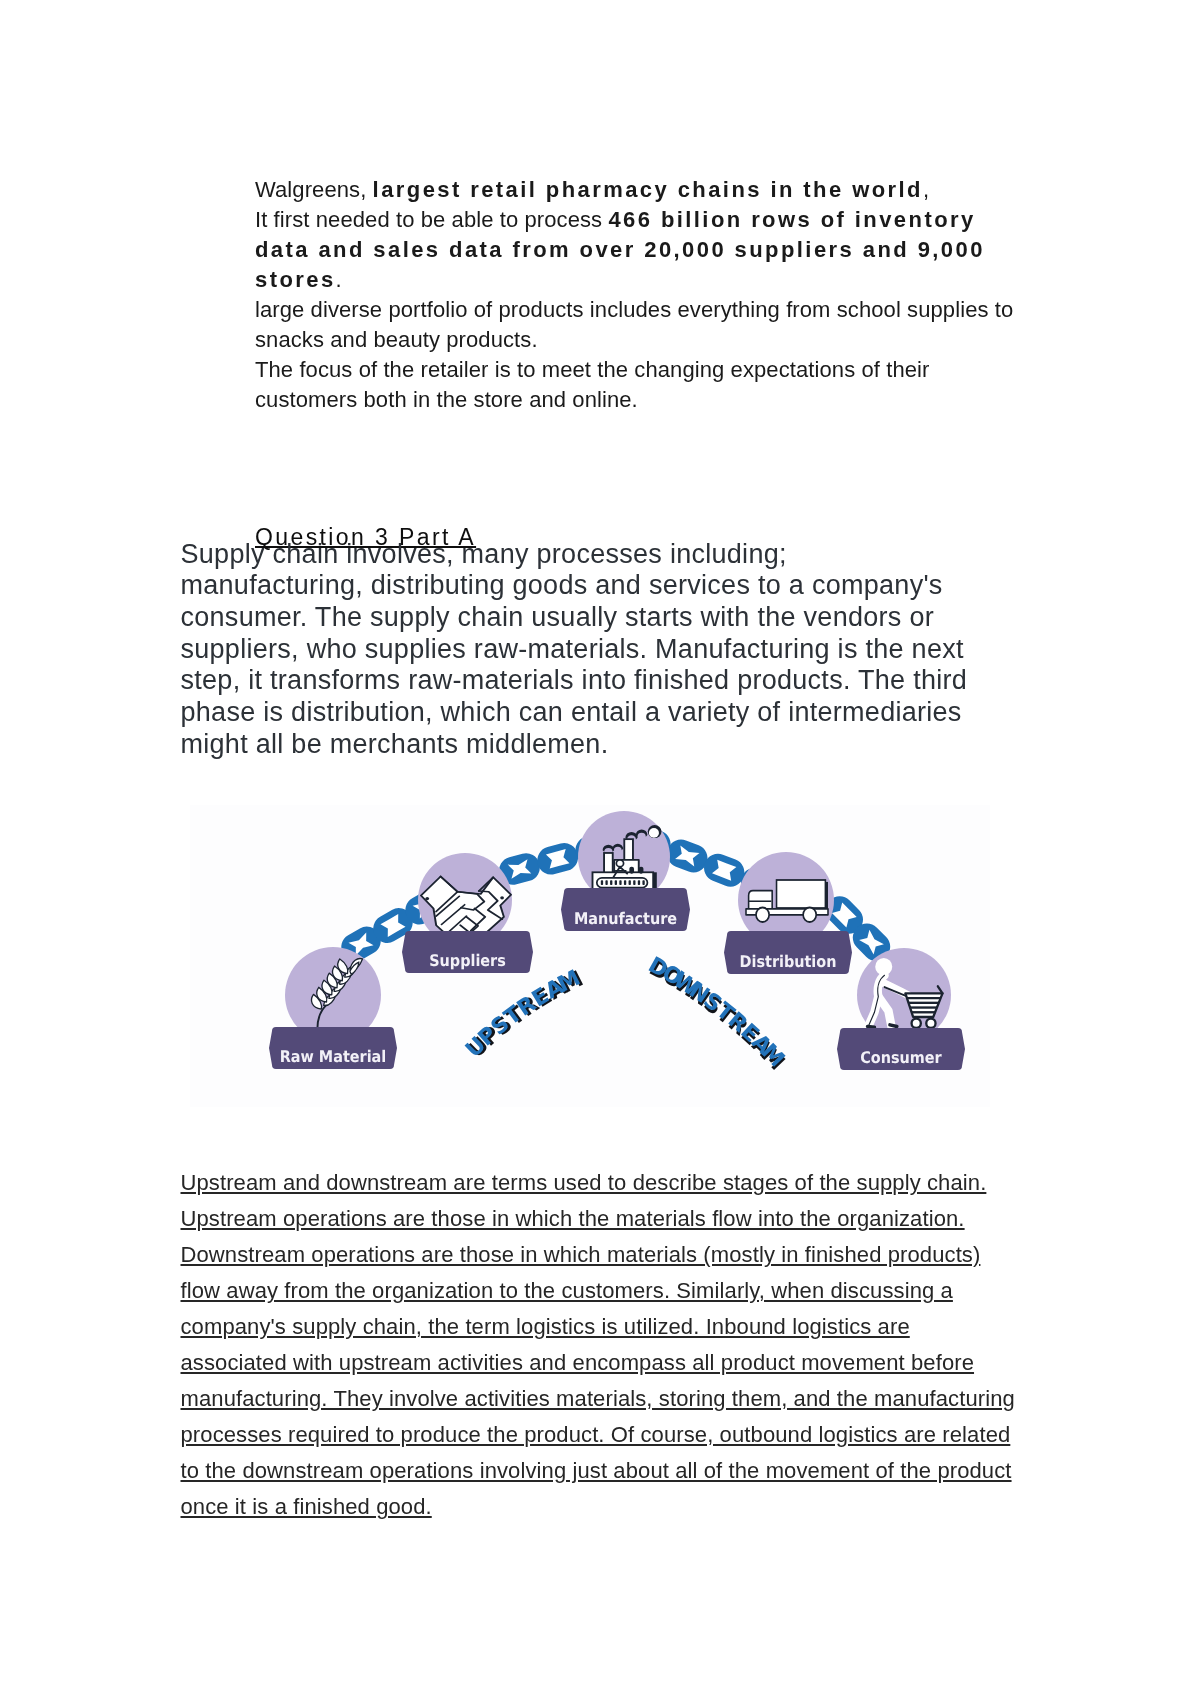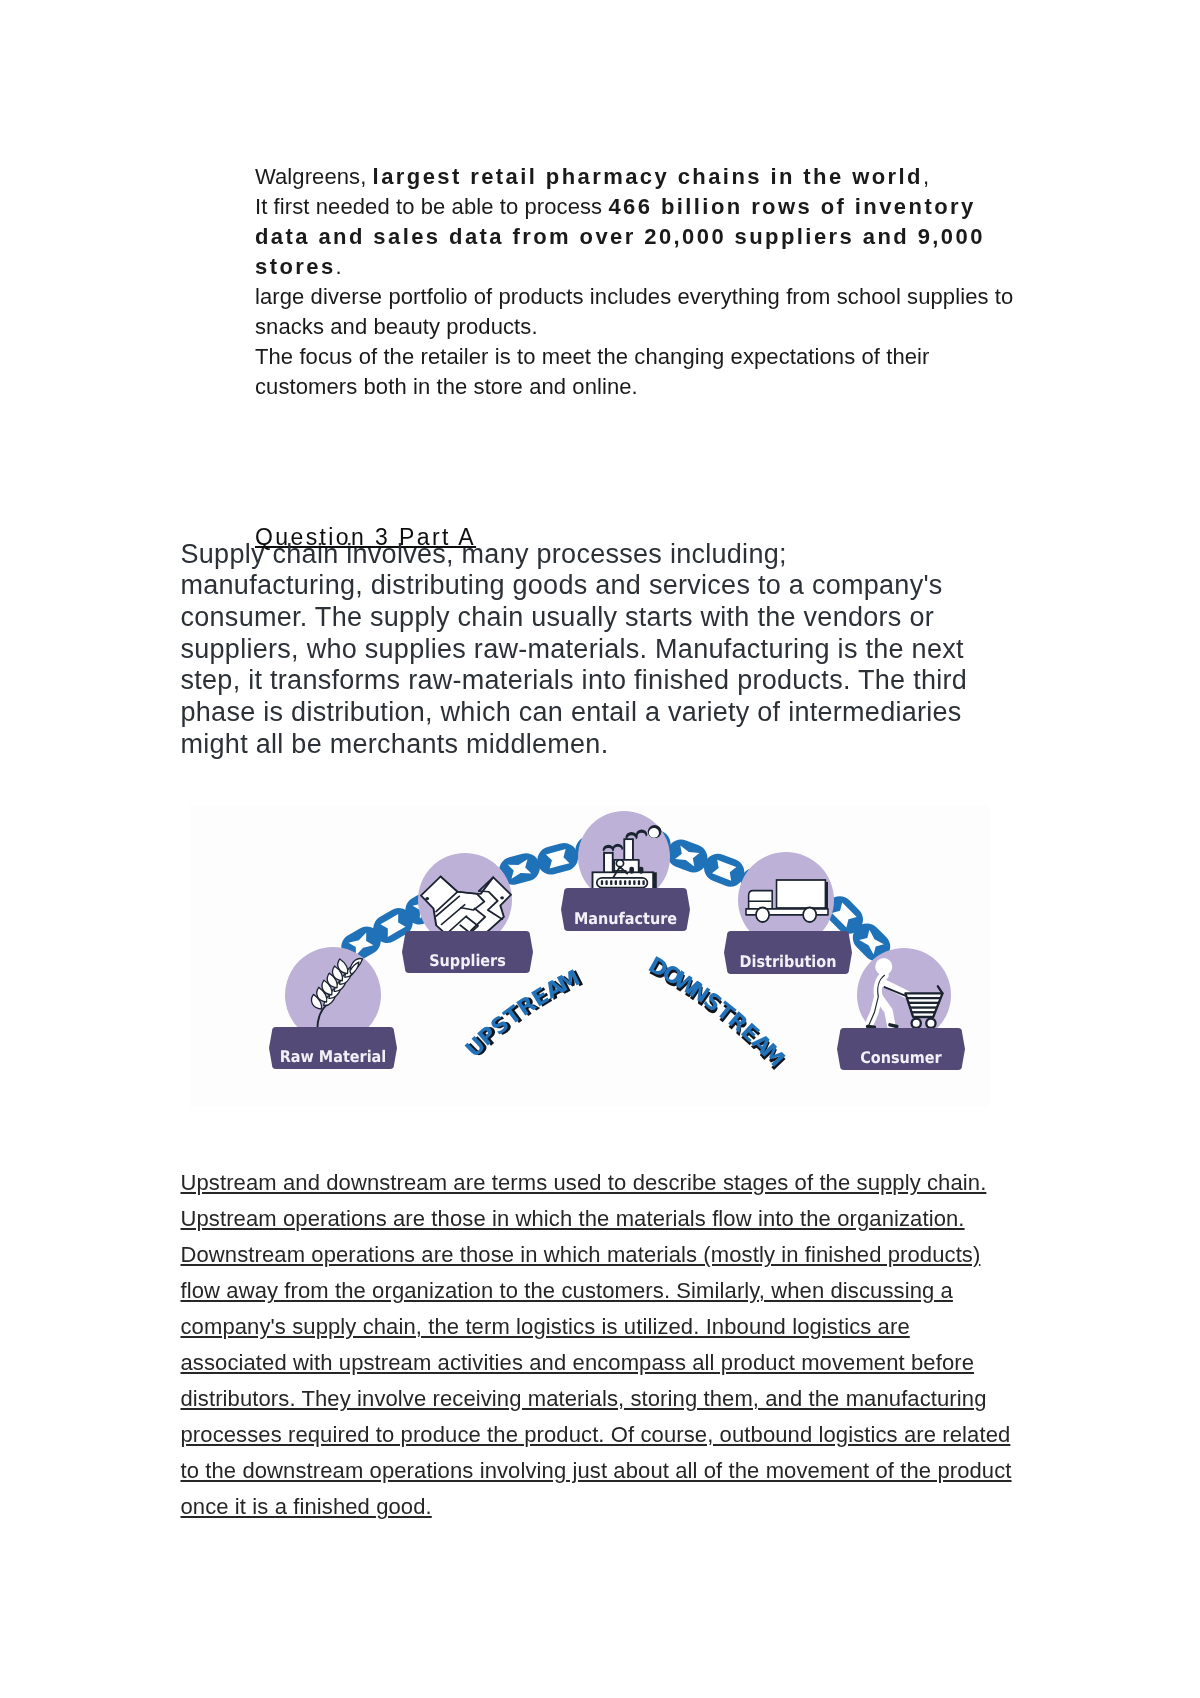--- a/index.html
+++ b/index.html
@@ -4,21 +4,21 @@
 <title>Question 3 Part A</title>
 <style>
   html,body{margin:0;padding:0;background:#ffffff;}
   *{-webkit-font-smoothing:antialiased;}
   body{width:1200px;height:1698px;position:relative;overflow:hidden;
        font-family:"Liberation Sans",sans-serif;color:#1b1b1b;
        -webkit-font-smoothing:antialiased;}
   .page{position:absolute;left:0;top:0;width:1200px;height:1698px;background:#fff;}
 
   
-  #intro{position:absolute;left:255px;top:162px;width:830px;
+  #intro{position:absolute;left:255px;top:175px;width:830px;
          font-size:22px;line-height:30px;color:#1a1a1a;letter-spacing:0.095px;}
   #intro .b{font-weight:bold;letter-spacing:2.42px;}
   #intro .l{display:block;}
 
   
   #heading{position:absolute;left:255px;top:477.5px;font-size:23px;
            color:#0e0e0e;text-decoration:underline;text-underline-offset:1px;
            text-decoration-thickness:1.7px;letter-spacing:2.4px;
            text-decoration-skip-ink:none;margin-top:46px;}
 
@@ -297,19 +297,19 @@
       </svg>
   </div>
 
   <div id="body2">
       <div class="l">Upstream and downstream are terms used to describe stages of the supply chain.</div>
       <div class="l">Upstream operations are those in which the materials flow into the organization.</div>
       <div class="l">Downstream operations are those in which materials (mostly in finished products)</div>
       <div class="l">flow away from the organization to the customers. Similarly, when discussing a</div>
       <div class="l">company's supply chain, the term logistics is utilized. Inbound logistics are</div>
       <div class="l">associated with upstream activities and encompass all product movement before</div>
-      <div class="l">distributors. They involve receiving materials, storing them, and the manufacturing</div>
+      <div class="l">manufacturing. They involve activities materials, storing them, and the manufacturing</div>
       <div class="l">processes required to produce the product. Of course, outbound logistics are related</div>
       <div class="l">to the downstream operations involving just about all of the movement of the product</div>
       <div class="l">once it is a finished good.</div>
     </div>
 
 </div>
 
 </body></html>

